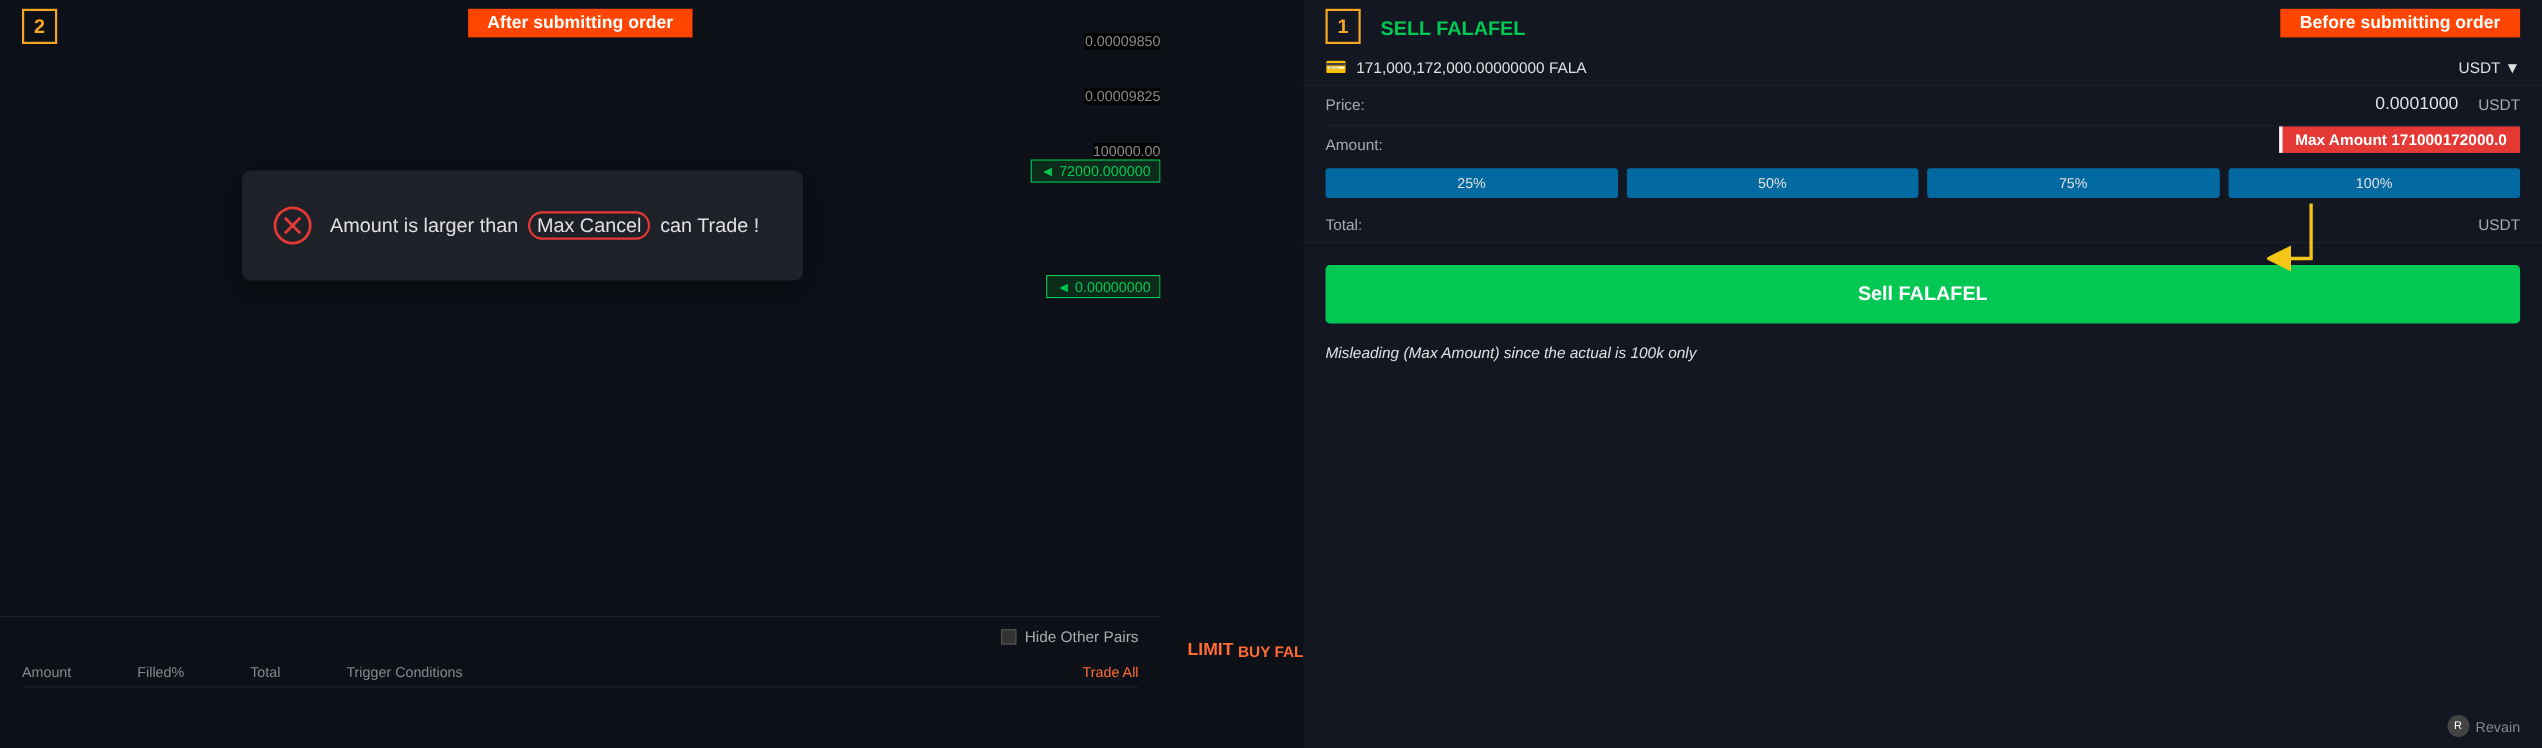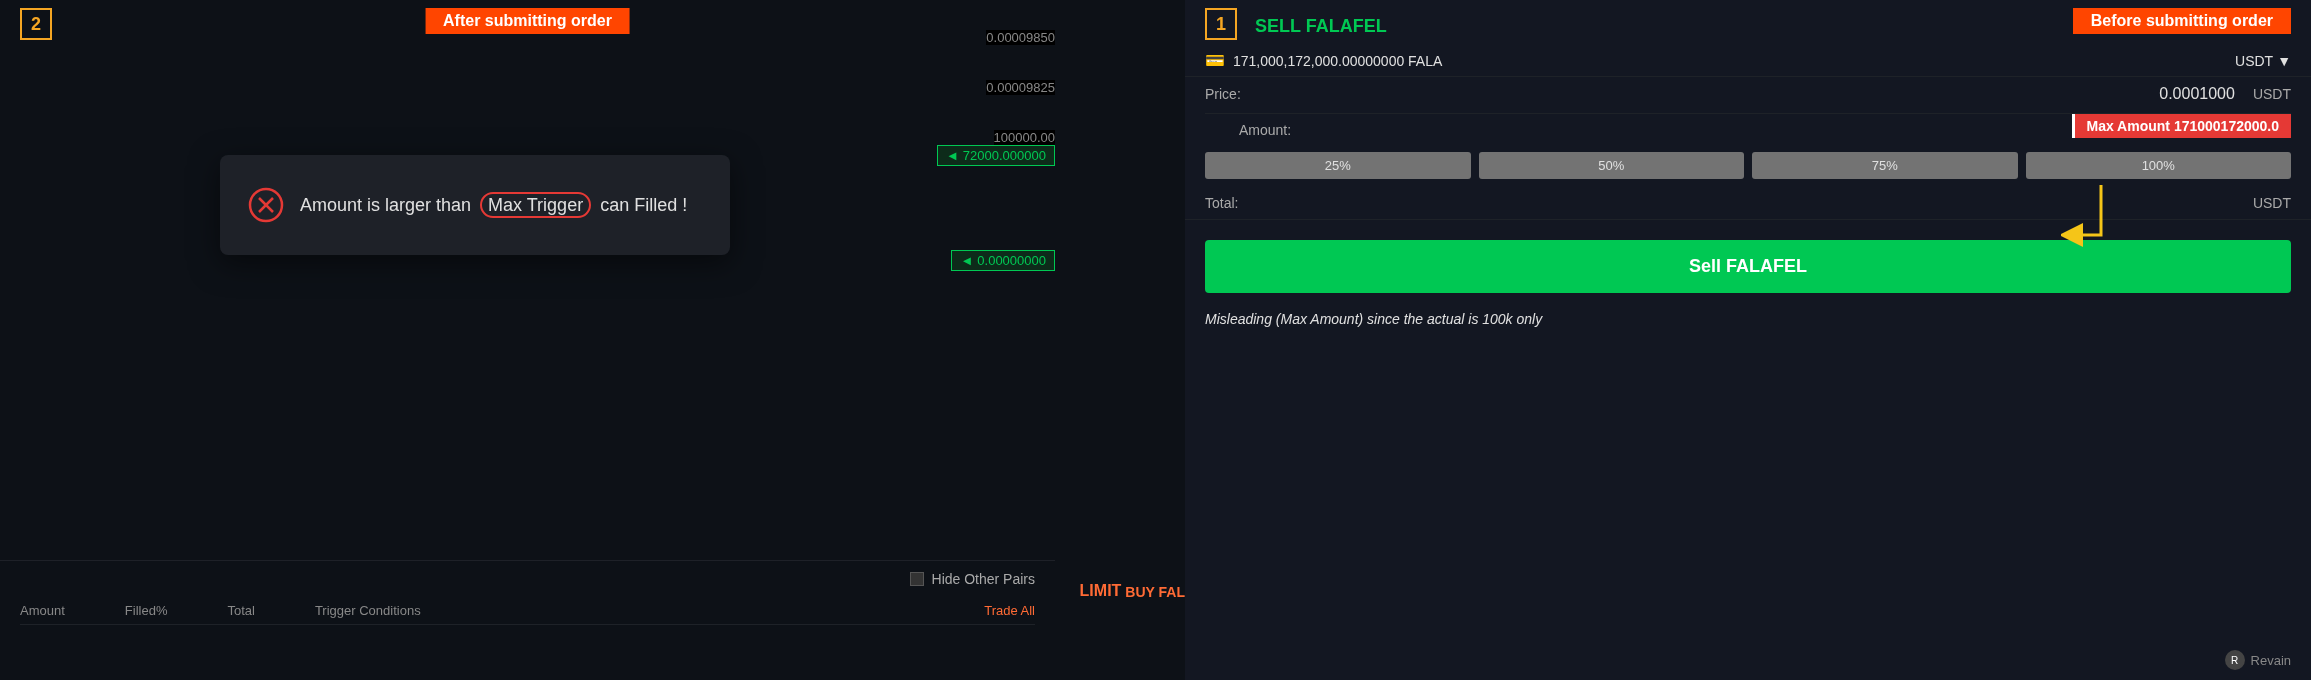--- a/index.html
+++ b/index.html
@@ -296,21 +296,20 @@
 
     
     .amount-row {
       position: relative;
       padding: 6px 20px;
     }
 
     .amount-row-inner {
       display: flex;
       align-items: center;
-      margin-left: 34px;
     }
 
     .max-amount-badge {
       position: absolute;
       right: 20px;
       top: -2px;
       background: #e53935;
       color: white;
       font-size: 14px;
       font-weight: bold;
@@ -321,21 +320,21 @@
 
     
     .pct-row {
       display: flex;
       gap: 8px;
       padding: 8px 20px;
     }
 
     .pct-btn {
       flex: 1;
-      background: #737373;
+      background: #0369a1;
       color: #e0e0e0;
       font-size: 13px;
       padding: 6px 0;
       text-align: center;
       border-radius: 3px;
       cursor: pointer;
     }
 
     .total-row {
       display: flex;
@@ -425,22 +424,22 @@
     <div class="price-tag-green price-tag-green-2">0.00000000</div>
 
     <div class="error-dialog">
       <svg class="error-icon" viewBox="0 0 36 36">
         <circle cx="18" cy="18" r="16" fill="none" stroke="#e53935" stroke-width="2.5"></circle>
         <line x1="11" y1="11" x2="25" y2="25" stroke="#e53935" stroke-width="2.5"></line>
         <line x1="25" y1="11" x2="11" y2="25" stroke="#e53935" stroke-width="2.5"></line>
       </svg>
       <div class="error-text">
         <span>Amount is larger than</span>
-        <span style="border: 2px solid #e53935; border-radius: 50px; padding: 1px 6px; margin: 0 4px;">Max Trigger</span>
-        <span>can Filled !</span>
+        <span style="border: 2px solid #e53935; border-radius: 50px; padding: 1px 6px; margin: 0 4px;">Max Cancel</span>
+        <span>can Trade !</span>
       </div>
     </div>
   </div>
 
   <div class="bottom-left">
     <div class="hide-pairs-row">
       <div class="checkbox"></div>
       <span class="hide-label">Hide Other Pairs</span>
     </div>
     <div class="table-header">

